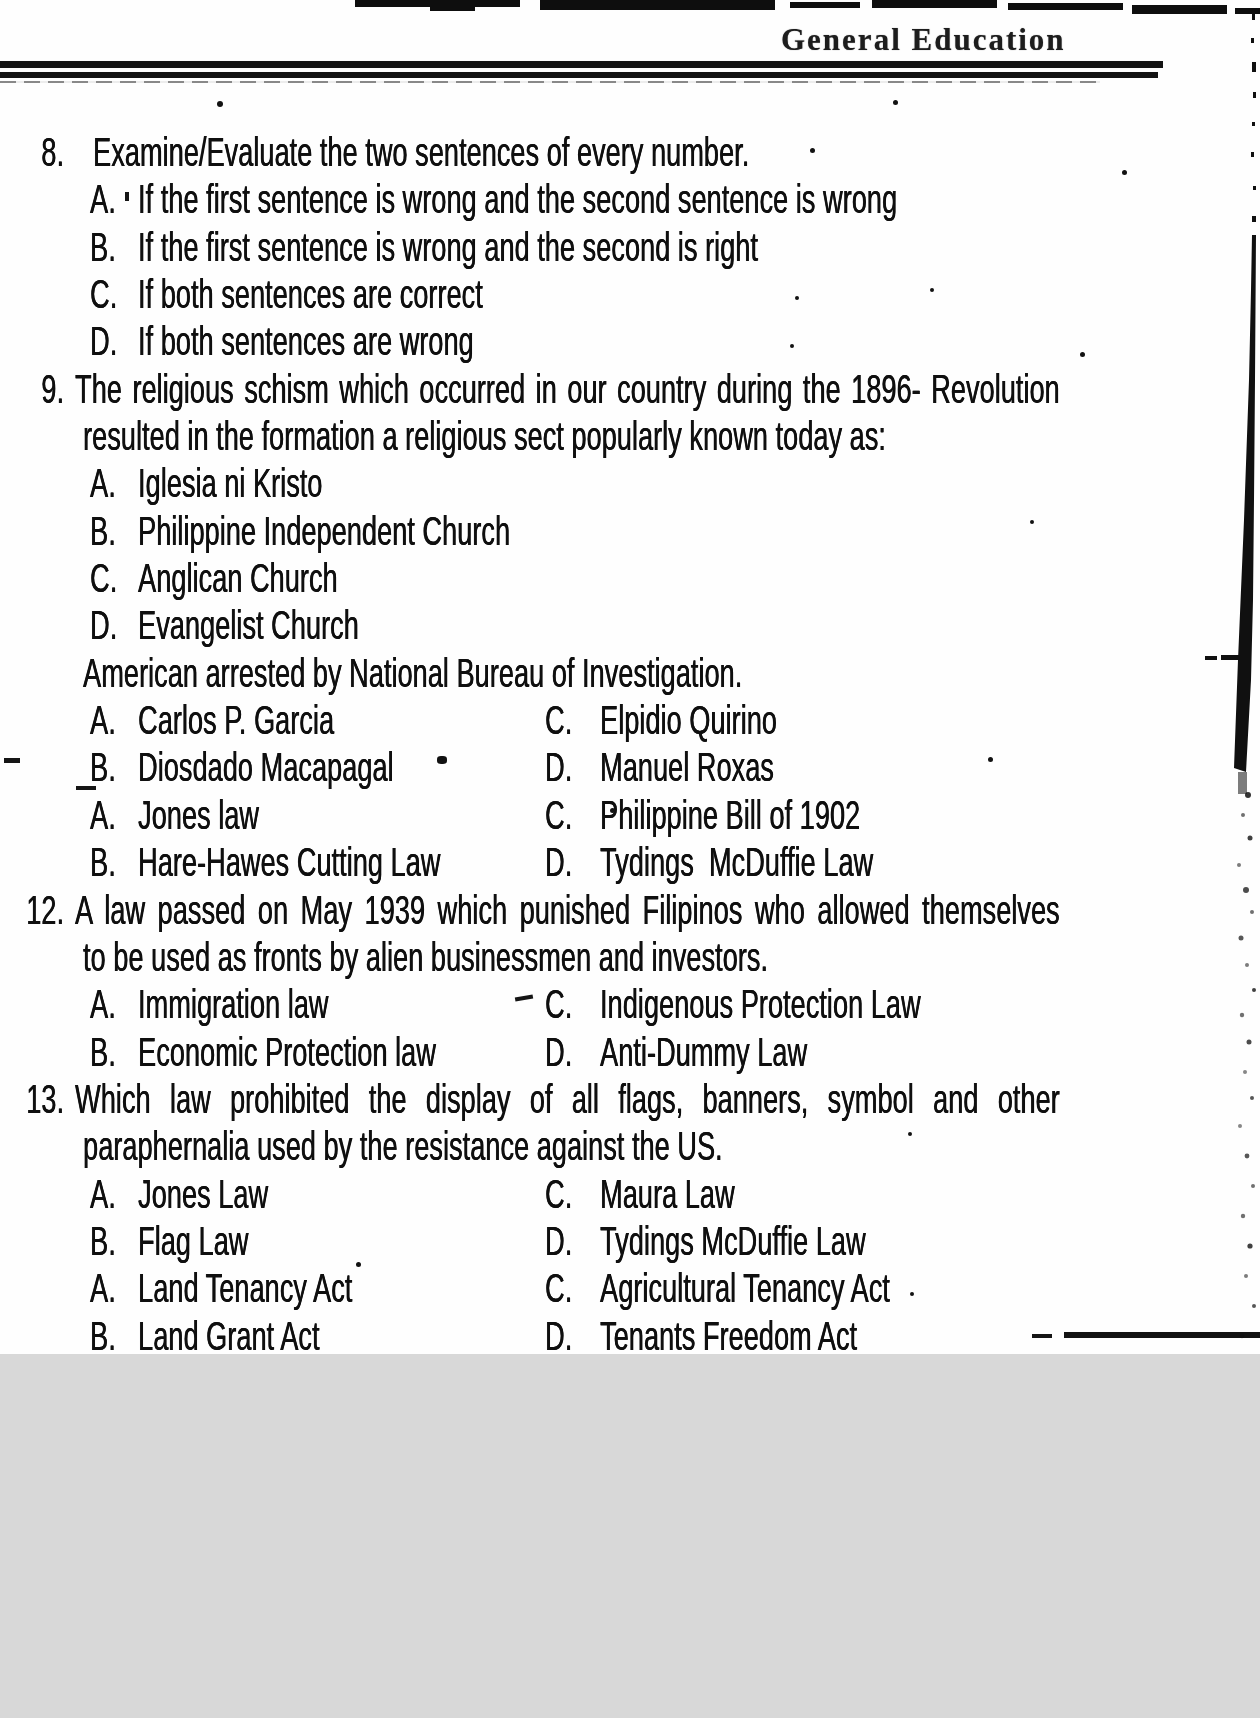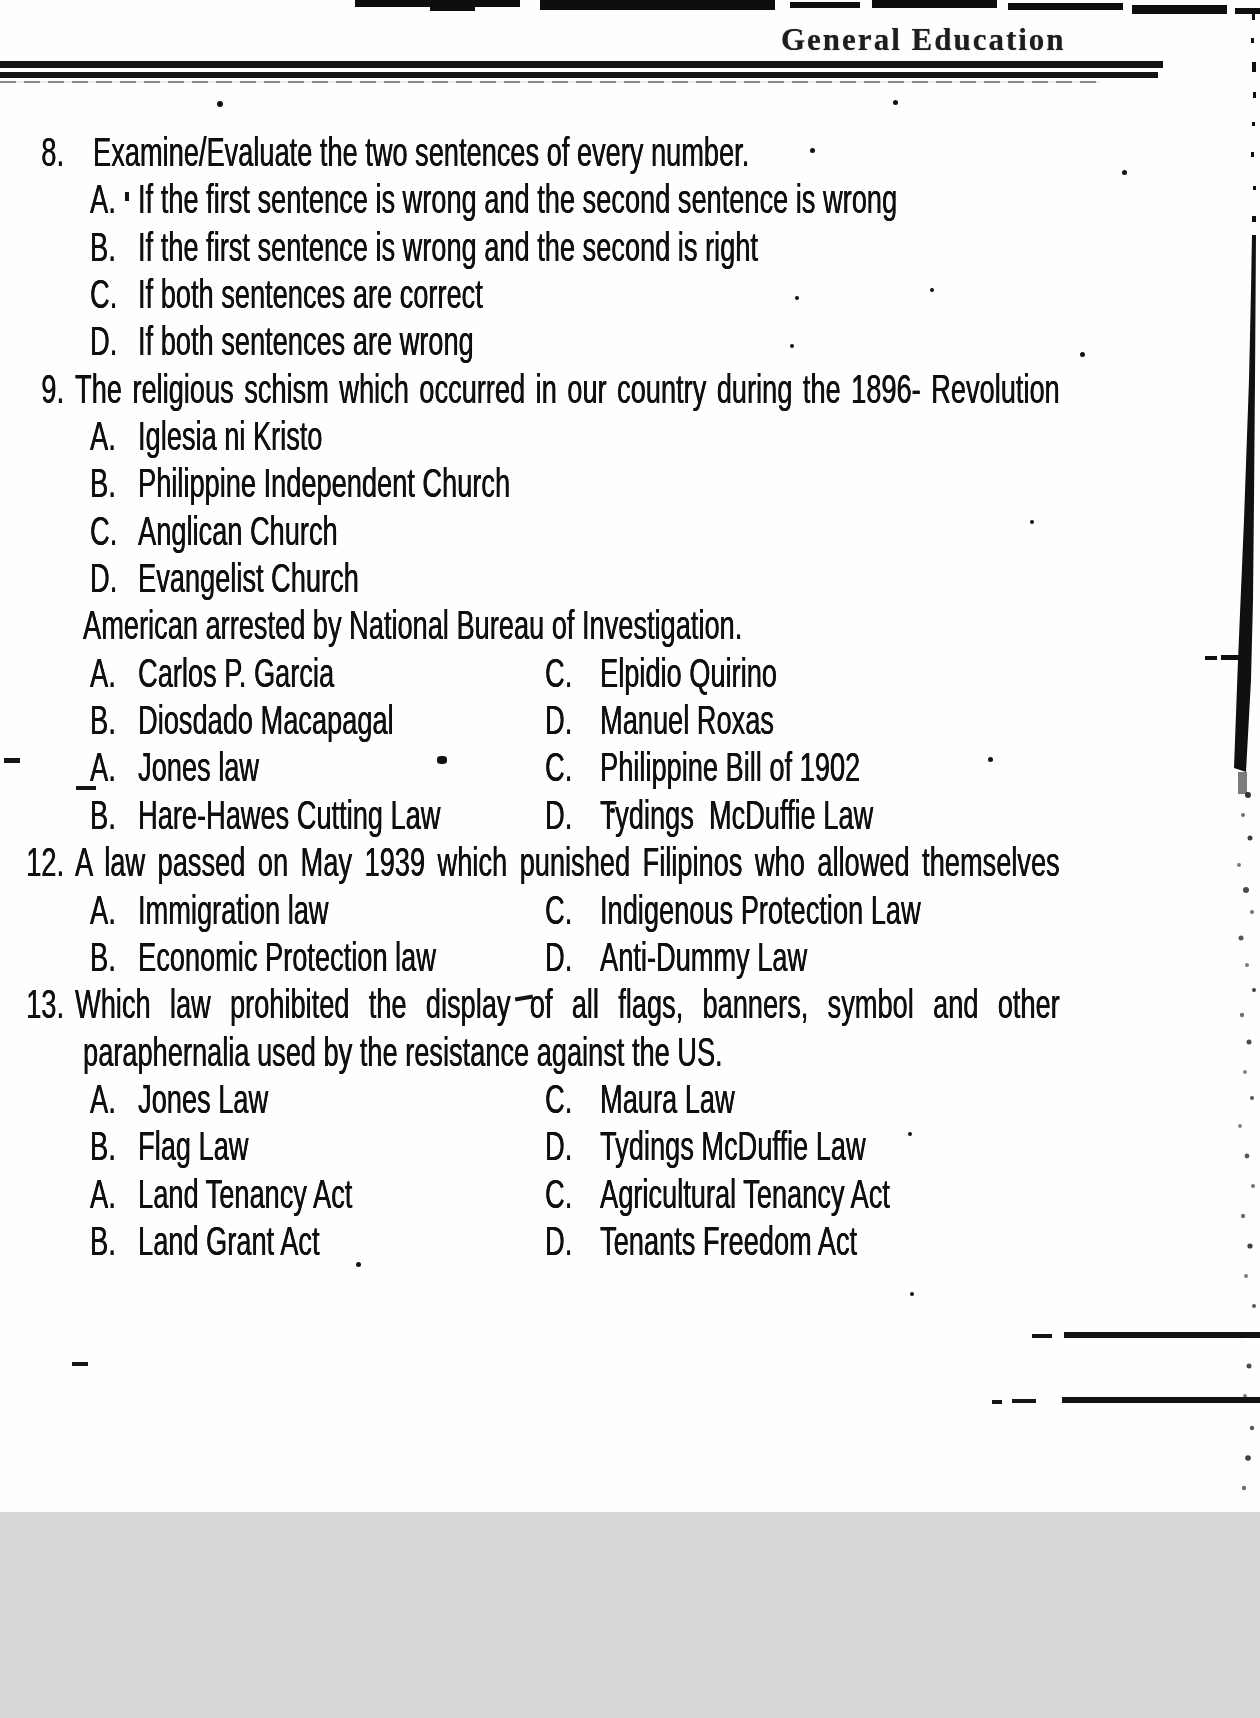--- a/index.html
+++ b/index.html
@@ -1,16 +1,16 @@
 <!DOCTYPE html>
 <html><head>
 <meta charset="utf-8">
 <style>
   html,body{margin:0;padding:0;background:#d8d8d8;}
-  .page{position:relative;width:1260px;height:1512px;background:#fefefe;overflow:hidden;
+  .page{position:relative;width:1260px;height:1354px;background:#fefefe;overflow:hidden;
         font-family:"Liberation Sans",sans-serif;}
   
   .hdr{position:absolute;left:781px;top:22px;font-family:"Liberation Serif",serif;
        font-size:31px;font-weight:700;letter-spacing:2px;color:#1d1d1d;
        text-shadow:0 0 1px rgba(20,20,20,.55);}
   .rule{position:absolute;background:#131313;}
   .rule.dashed{background:repeating-linear-gradient(90deg,#131313 0 16px,rgba(19,19,19,.15) 16px 24px);}
   
   .frag{position:absolute;background:#0e0e0e;}
   .dot{position:absolute;background:#121212;border-radius:50%;}
@@ -80,20 +80,23 @@
     <div class="r">
       <span class="ol">D.</span>
       <span class="ot">If both sentences are wrong</span>
     </div>
 
     <div class="r">
       <span class="num">9.</span>
       <span class="jf">The religious schism which occurred in our country during the 1896- Revolution</span>
     </div>
     <div class="r">
+      <span class="cont">resulted in the formation a religious sect popularly known today as:</span>
+    </div>
+    <div class="r">
       <span class="ol">A.</span>
       <span class="ot">Iglesia ni Kristo</span>
     </div>
     <div class="r">
       <span class="ol">B.</span>
       <span class="ot">Philippine Independent Church</span>
     </div>
     <div class="r">
       <span class="ol">C.</span>
       <span class="ot">Anglican Church</span>
@@ -128,20 +131,23 @@
     <div class="r">
       <span class="ol">B.</span>
       <span class="ot">Hare-Hawes Cutting Law</span>
       <span class="ol2">D.</span>
       <span class="ot2">Tydings  McDuffie Law</span>
     </div>
 
     <div class="r">
       <span class="num">12.</span>
       <span class="jf">A law passed on May 1939 which punished Filipinos who allowed themselves</span>
+    </div>
+    <div class="r">
+      <span class="cont">to be used as fronts by alien businessmen and investors.</span>
     </div>
     <div class="r">
       <span class="ol">A.</span>
       <span class="ot">Immigration law</span>
       <span class="ol2">C.</span>
       <span class="ot2">Indigenous Protection Law</span>
     </div>
     <div class="r">
       <span class="ol">B.</span>
       <span class="ot">Economic Protection law</span>

